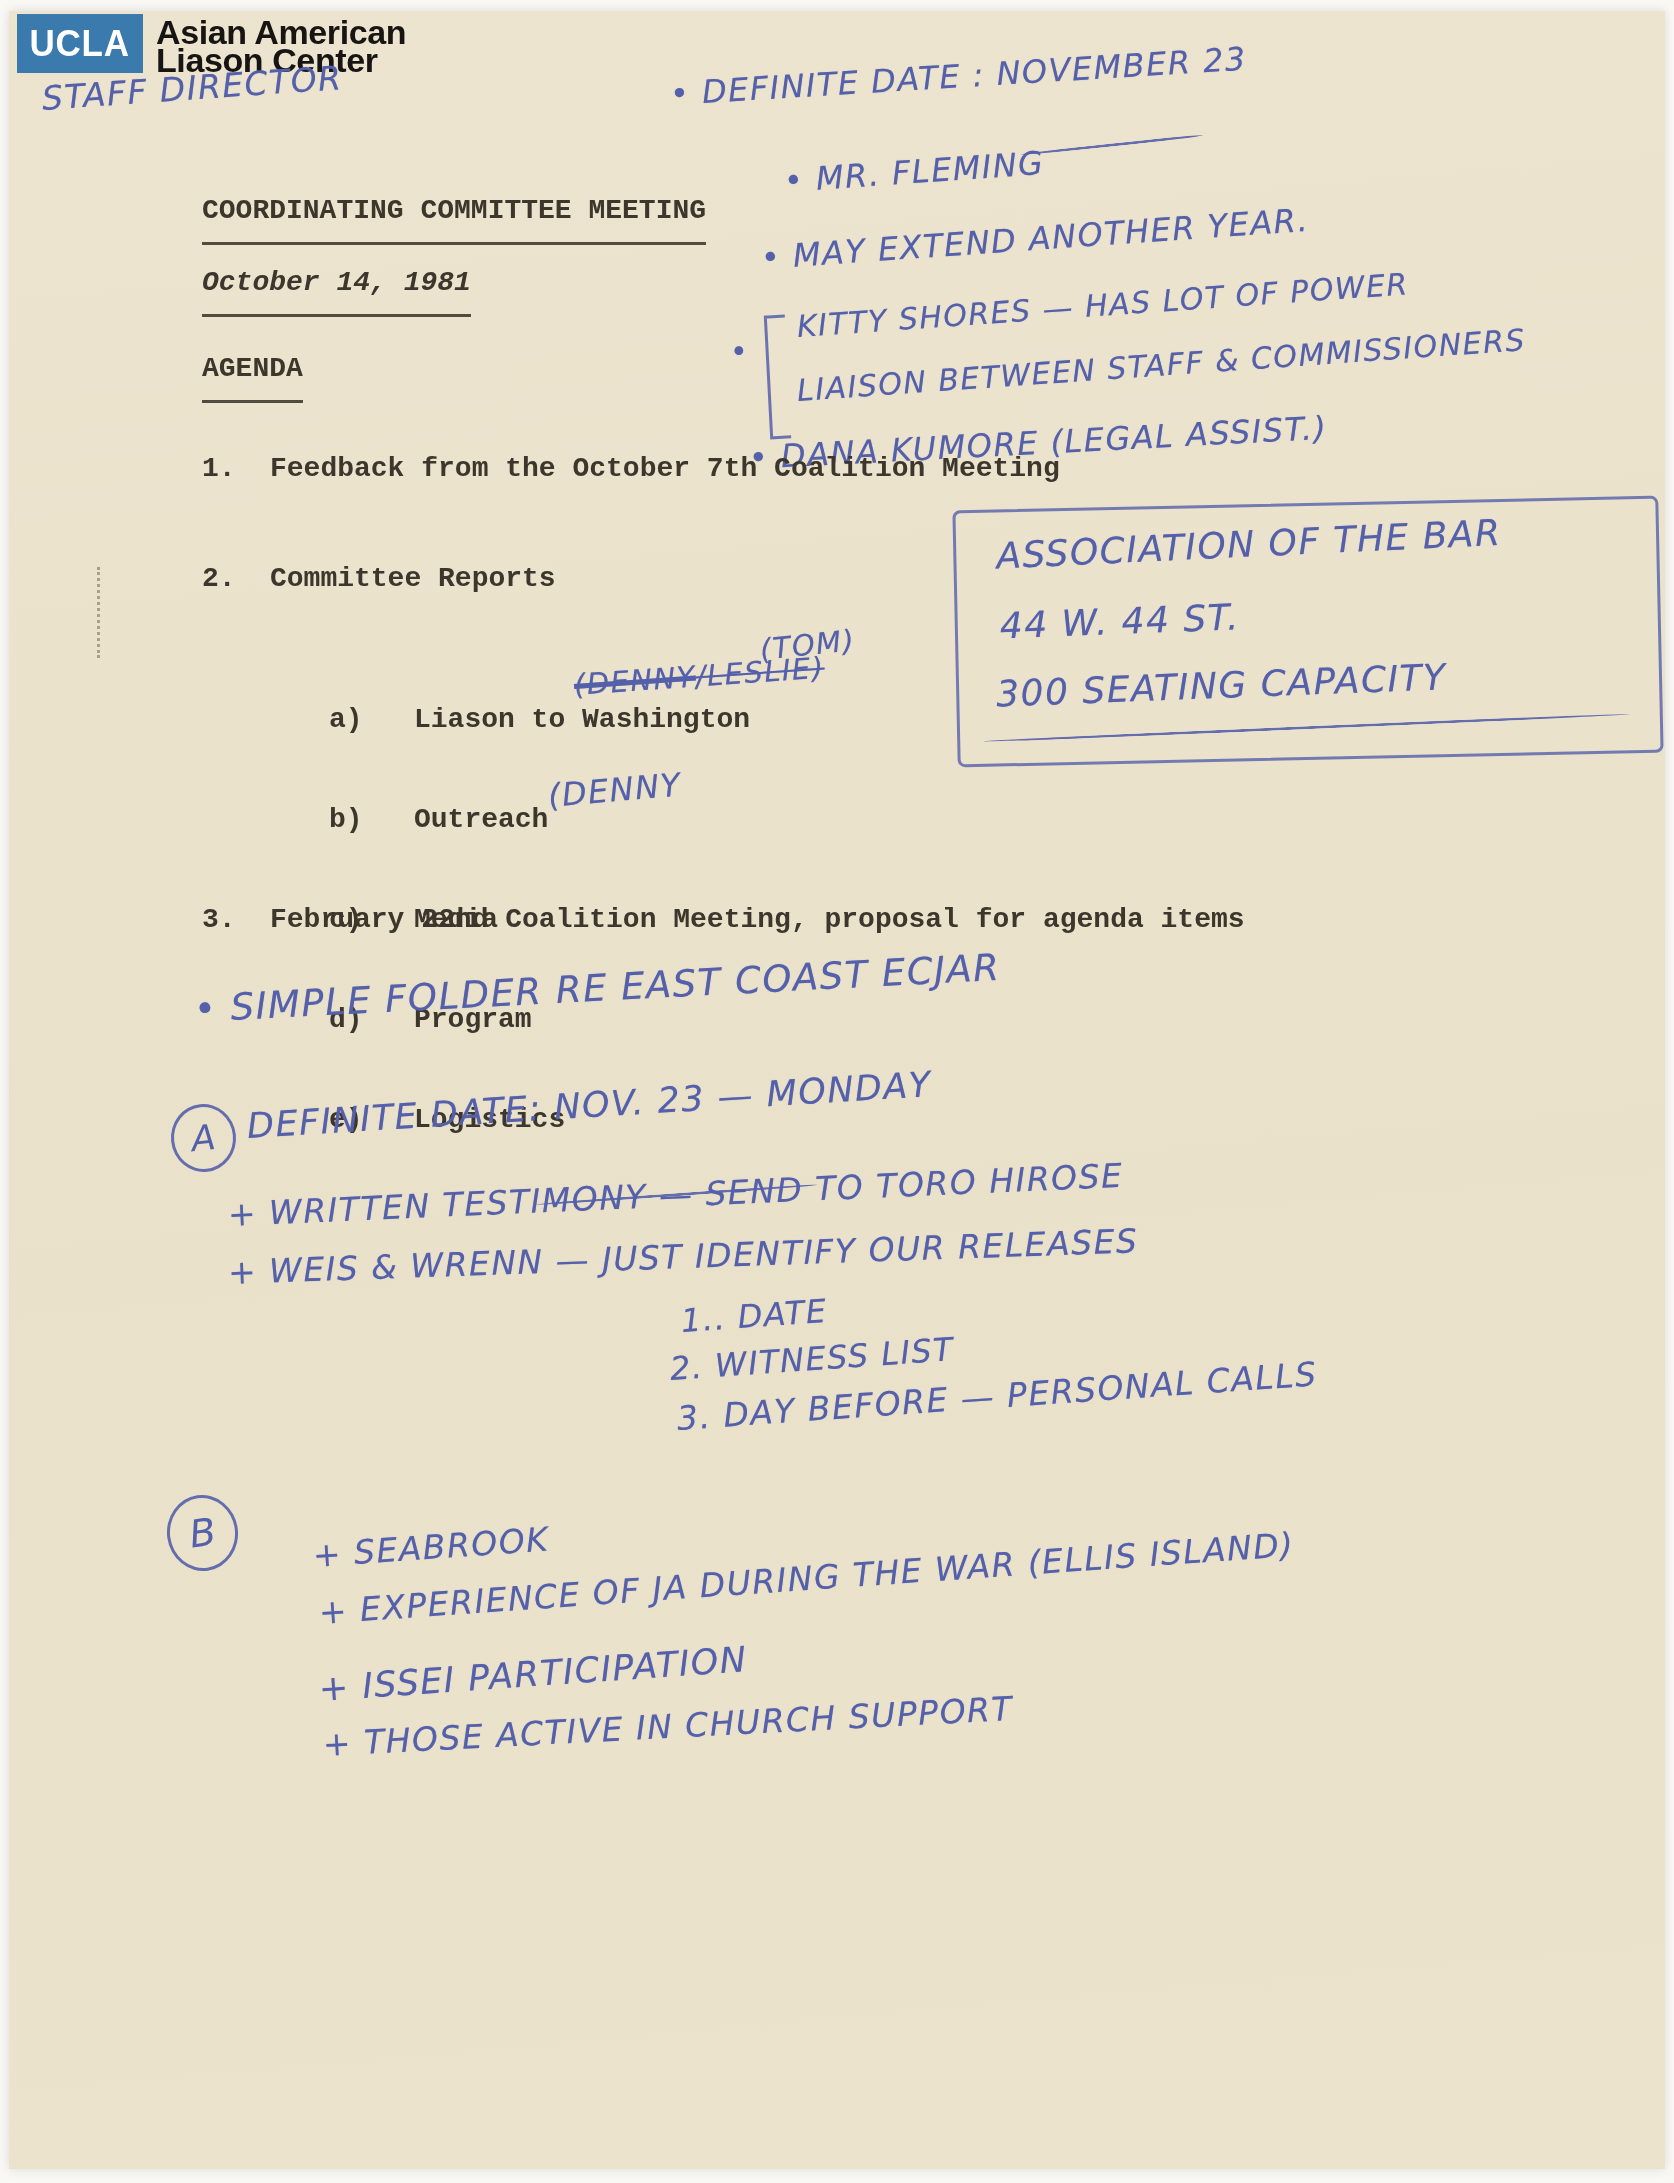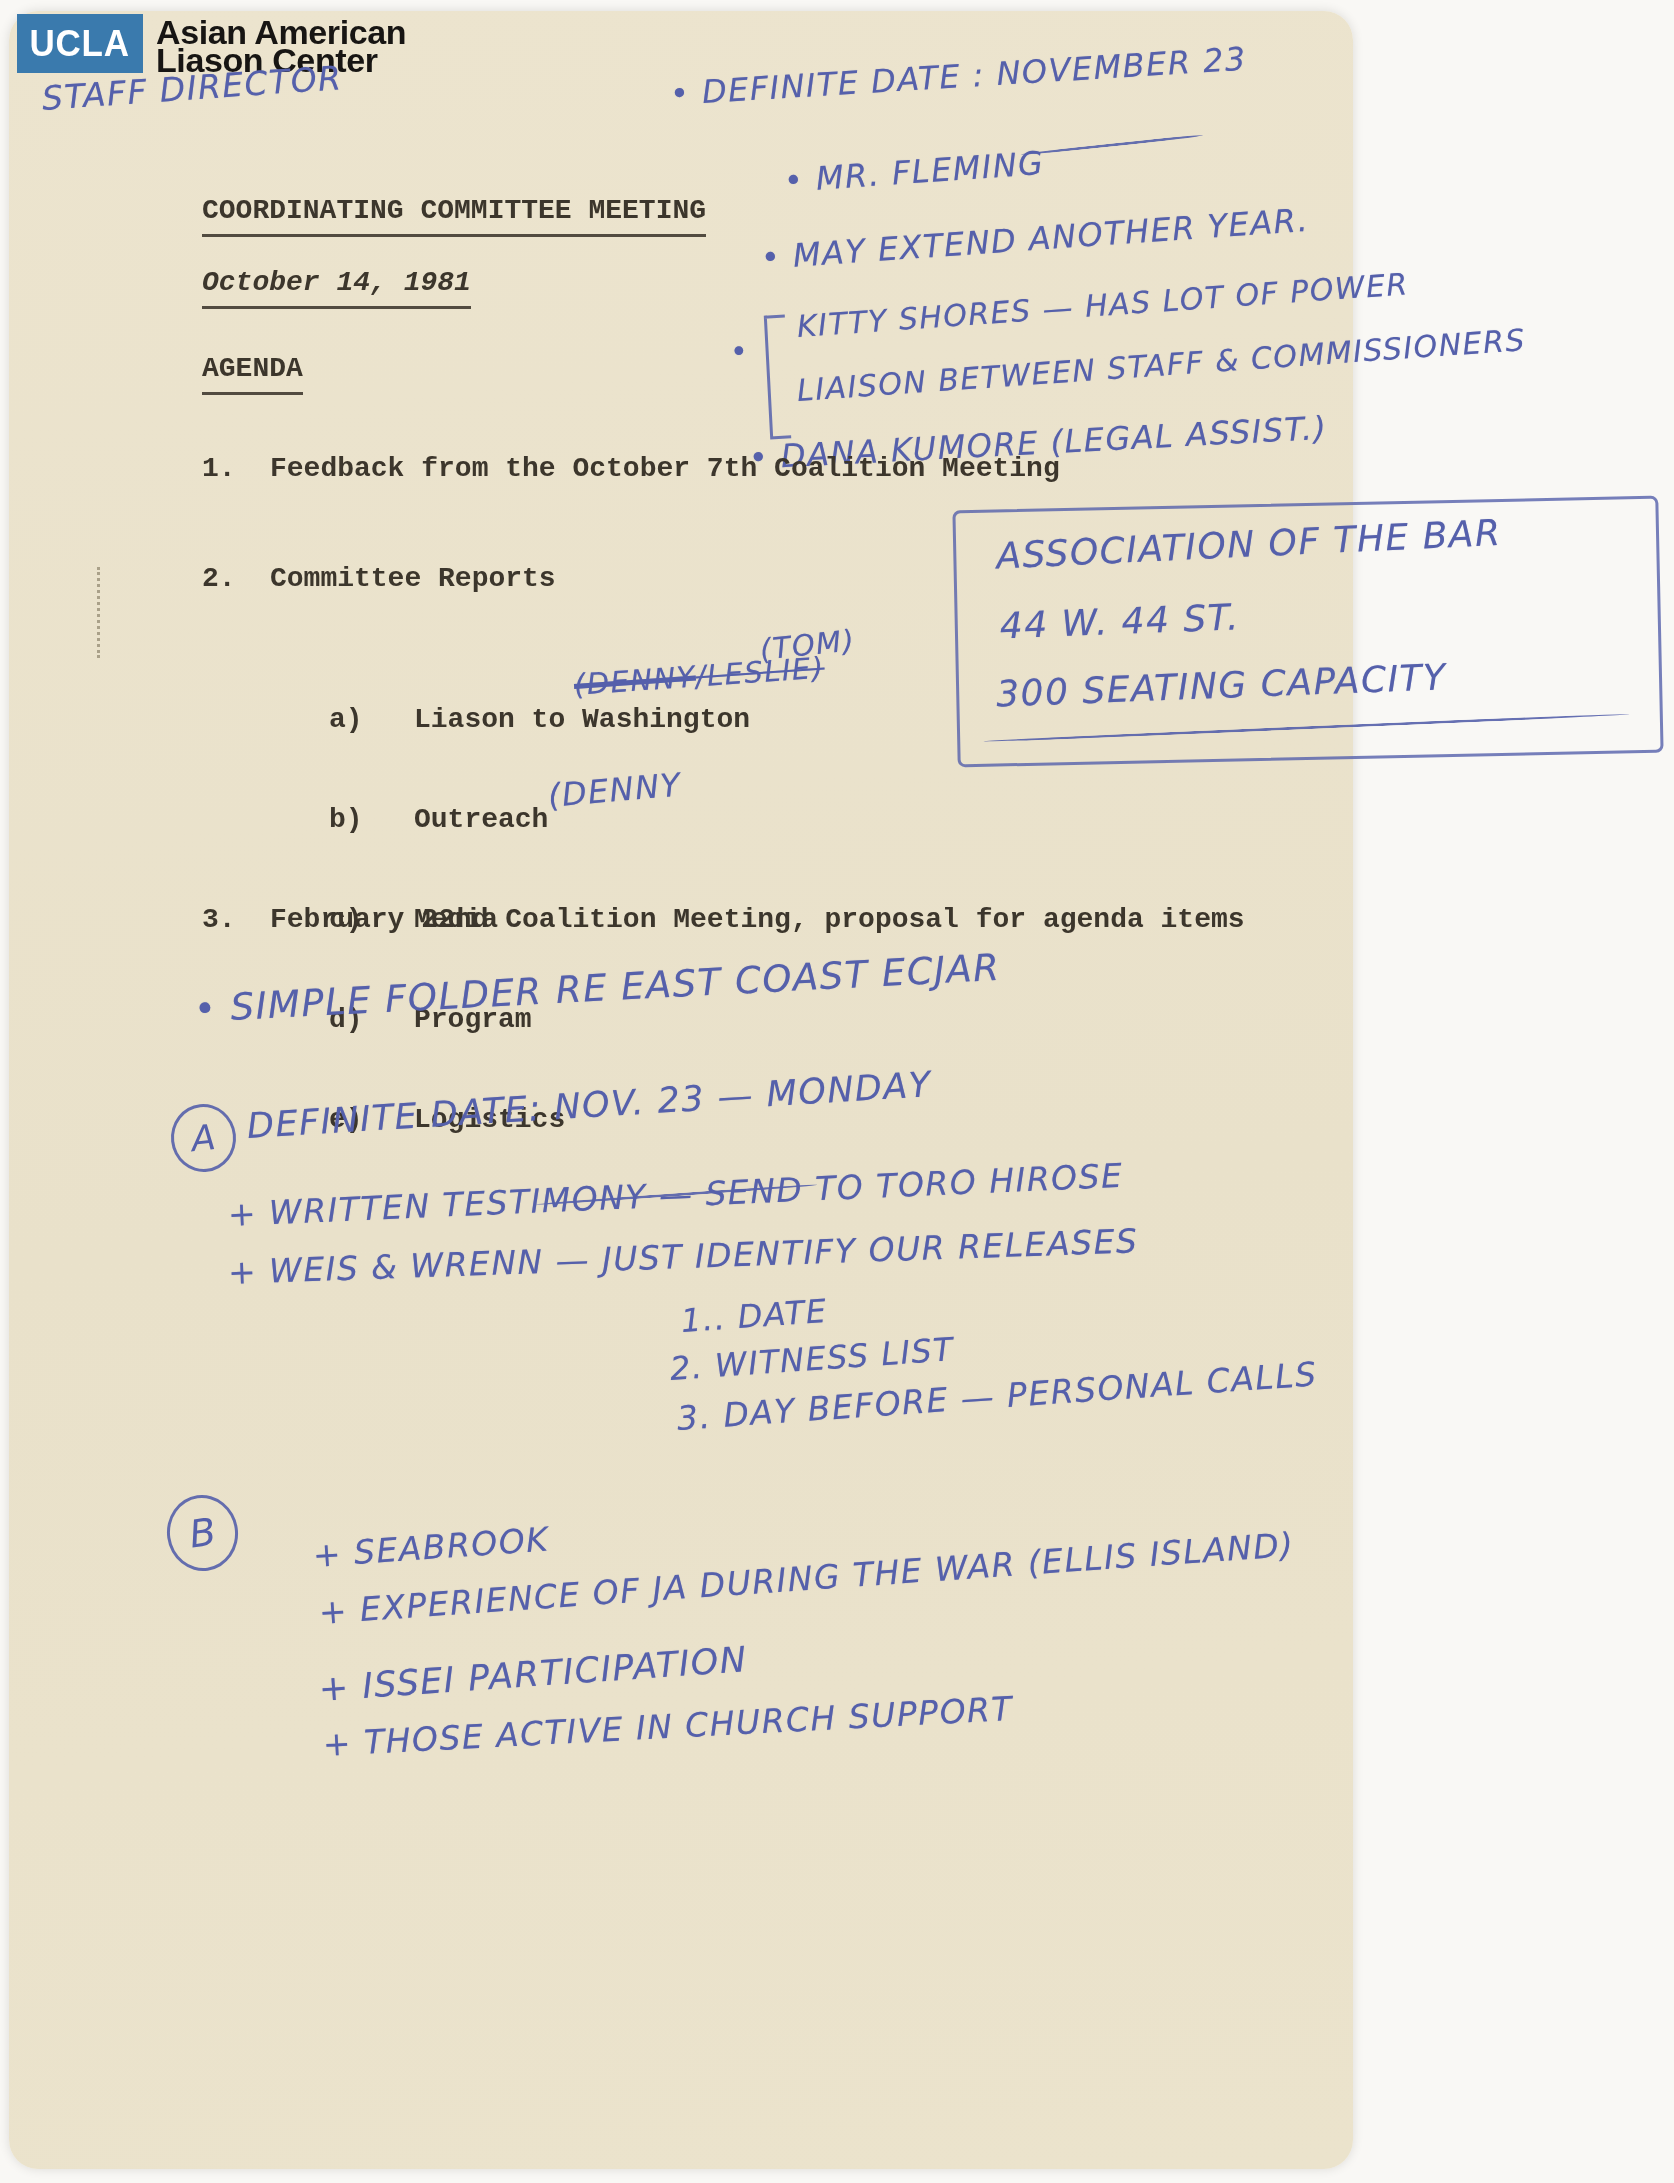--- a/index.html
+++ b/index.html
@@ -2,24 +2,23 @@
 <html style="font-size:12px"><head>
 <meta charset="utf-8">
 <style>
   html,body{margin:0;padding:0;}
   body{
     width:1674px;height:2183px;position:relative;overflow:hidden;
     background:#f9f8f5;
     font-family:"Liberation Sans",sans-serif;
   }
   .paper{
-    position:absolute;left:9px;top:10.7px;width:1344px;height:2158px;
+    position:absolute;left:9px;top:10.7px;width:1656px;height:2158px;
     background:linear-gradient(175deg,#ece4ce 0%,#e9e1ca 55%,#ebe3cc 100%);
     box-shadow:0 0 10.7px rgba(0,0,0,.12);
-    border-radius:29px;
   }
   
   .logo-box{
     position:absolute;left:7.6px;top:3px;width:126px;height:59px;
     background:#3a7aad;display:flex;align-items:center;justify-content:center;
   }
   .logo-text{
     color:#ffffff;font-weight:700;font-size:35px;letter-spacing:0.8px;
     font-family:"Liberation Sans",sans-serif;transform:scaleY(1.05);
   }
@@ -27,21 +26,21 @@
     position:absolute;left:147px;top:7.6px;
     font-weight:700;font-size:34px;line-height:28px;color:#171513;
     letter-spacing:-0.4px;white-space:pre;
   }
   
   .tw{
     position:absolute;
     font-family:"Liberation Mono","DejaVu Sans Mono",monospace;
     font-weight:700;font-size:28px;color:#3c362c;white-space:pre;
   }
-  .tw-u{border-bottom:3px solid rgba(60,54,44,.88);padding-bottom:8px;}
+  .tw-u{border-bottom:3px solid rgba(60,54,44,.88);padding-bottom:16px;}
   .tw-num{display:inline-block;width:68px;}
   .subrow{height:38px;}
   .sub-letter{display:inline-block;width:85px;}
   
   .hw{
     position:absolute;
     font-family:"DejaVu Sans",sans-serif;font-style:italic;
     color:#5560ab;letter-spacing:1.5px;white-space:pre;
     transform-origin:left center;
     text-shadow:0 0 0.8px rgba(85,96,171,.45);

